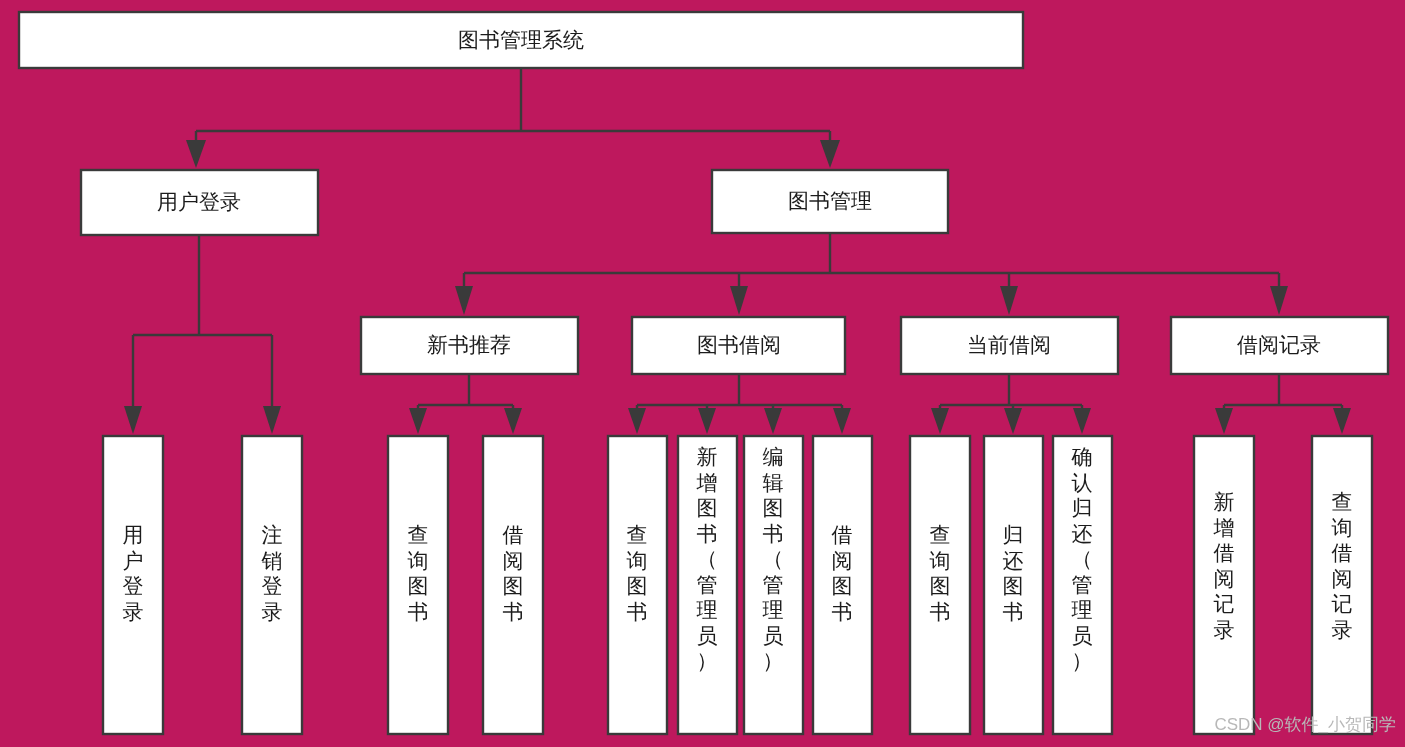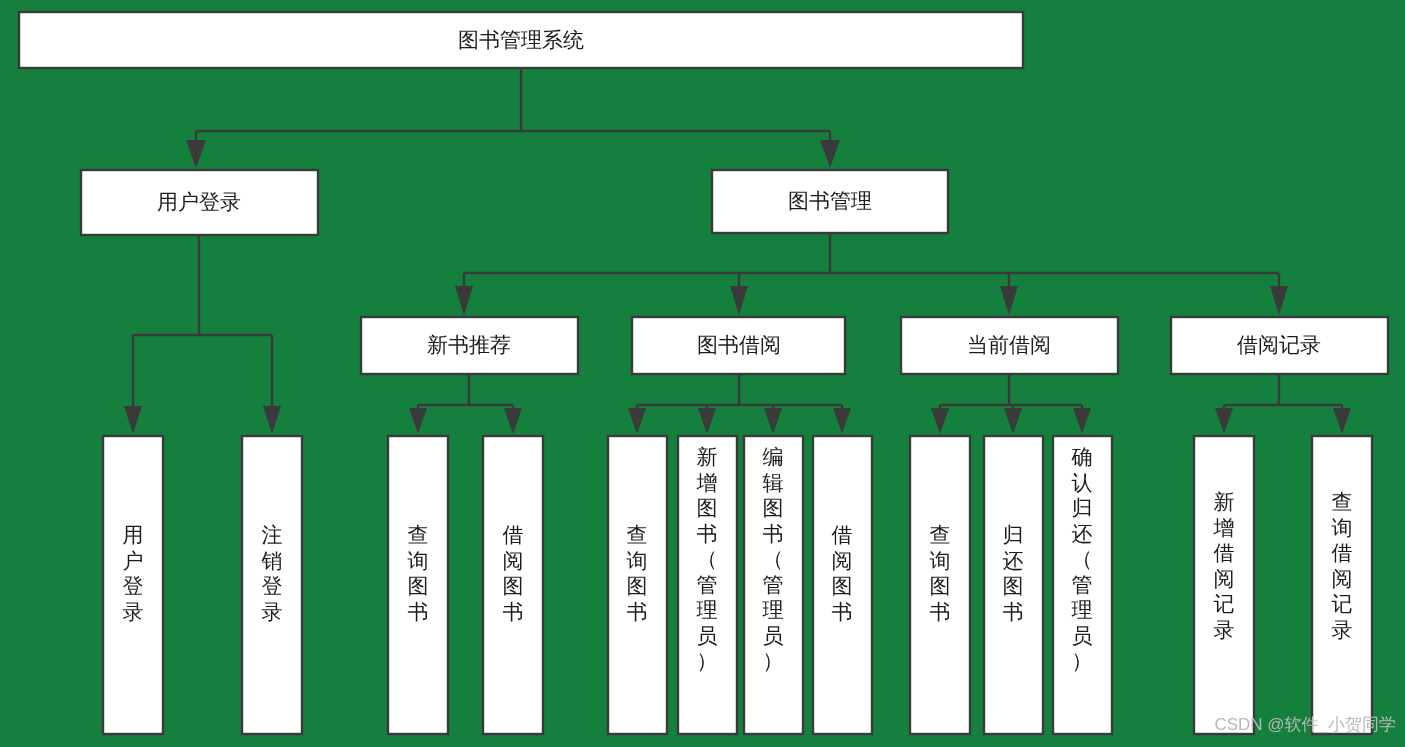--- a/index.html
+++ b/index.html
@@ -10,21 +10,21 @@
   body {
     width: 1405px;
     height: 747px;
     font-family: "Liberation Sans", "DejaVu Sans", sans-serif;
     overflow: hidden;
   }
   #diagram-root {
     position: relative;
     width: 1405px;
     height: 747px;
-    background: #15803d;
+    background: #be185d;
   }
   svg#flow-svg {
     position: absolute;
     left: 0;
     top: 0;
     width: 1405px;
     height: 747px;
     display: block;
   }
   .node-box {

